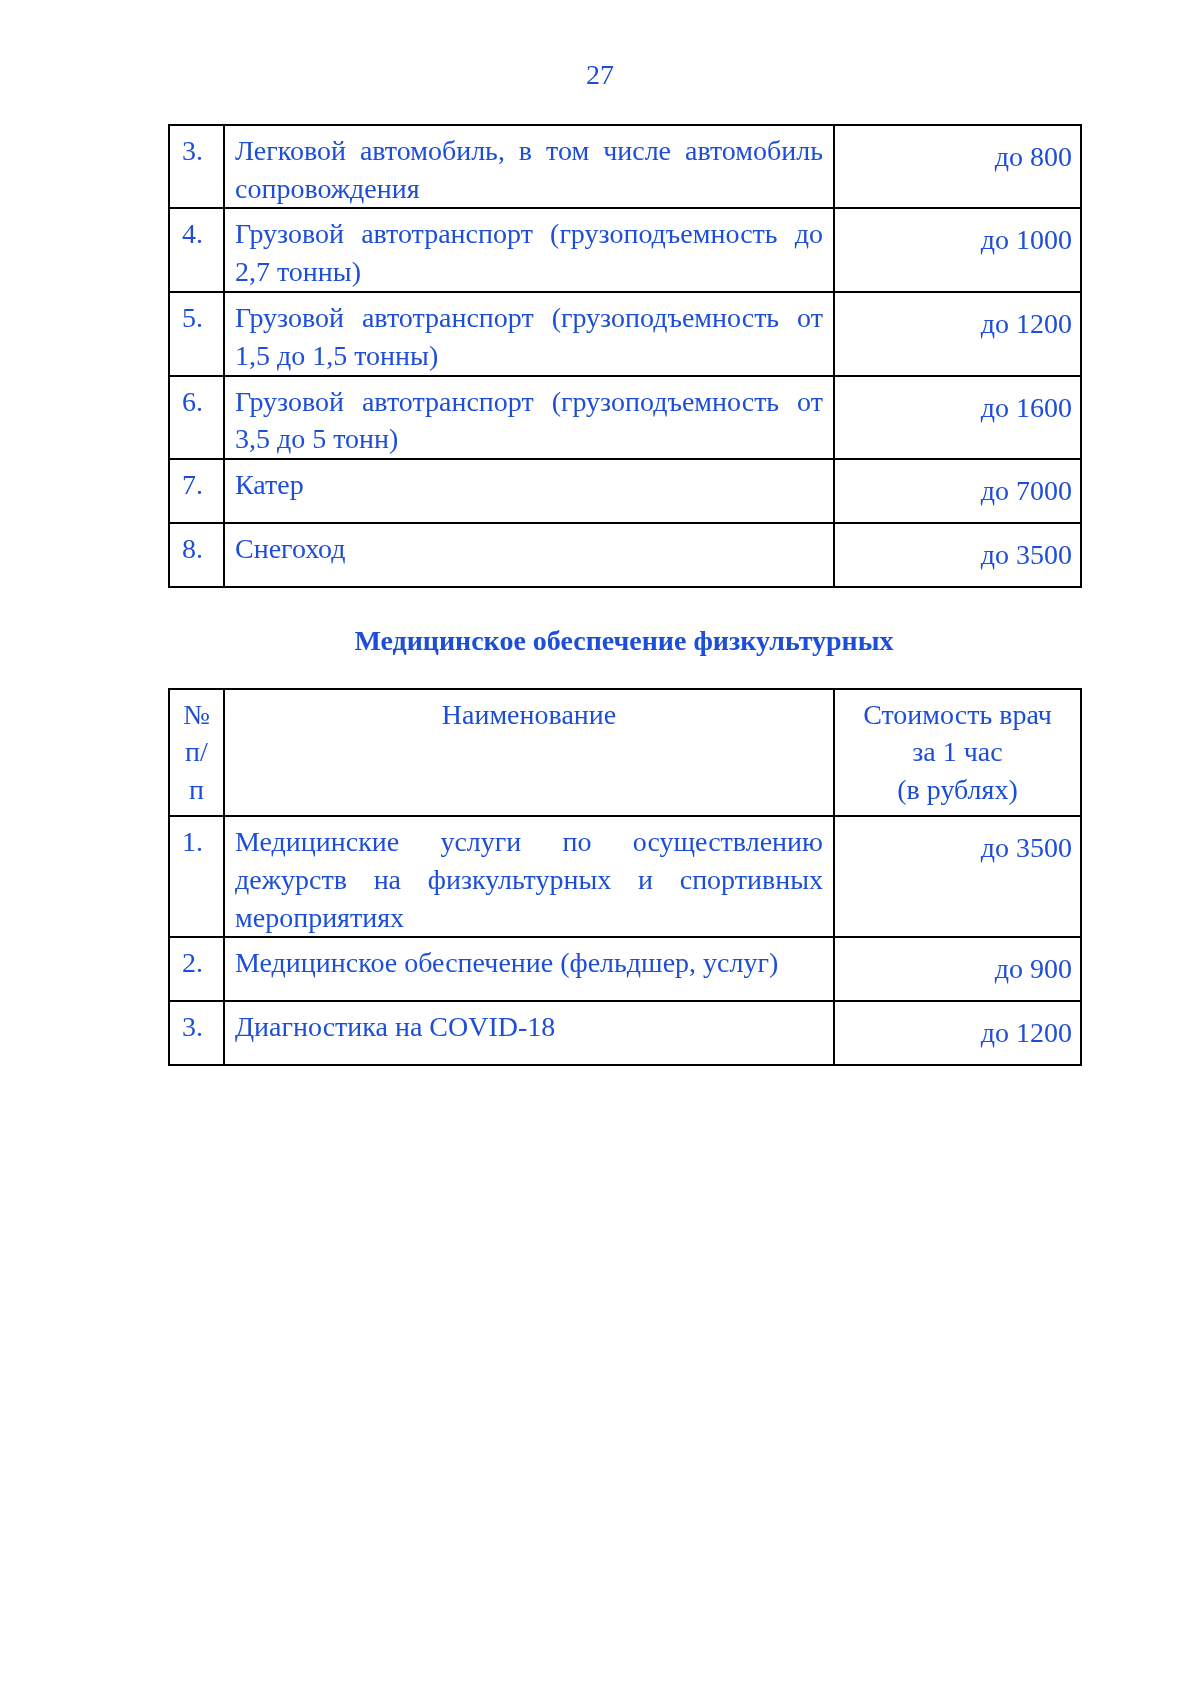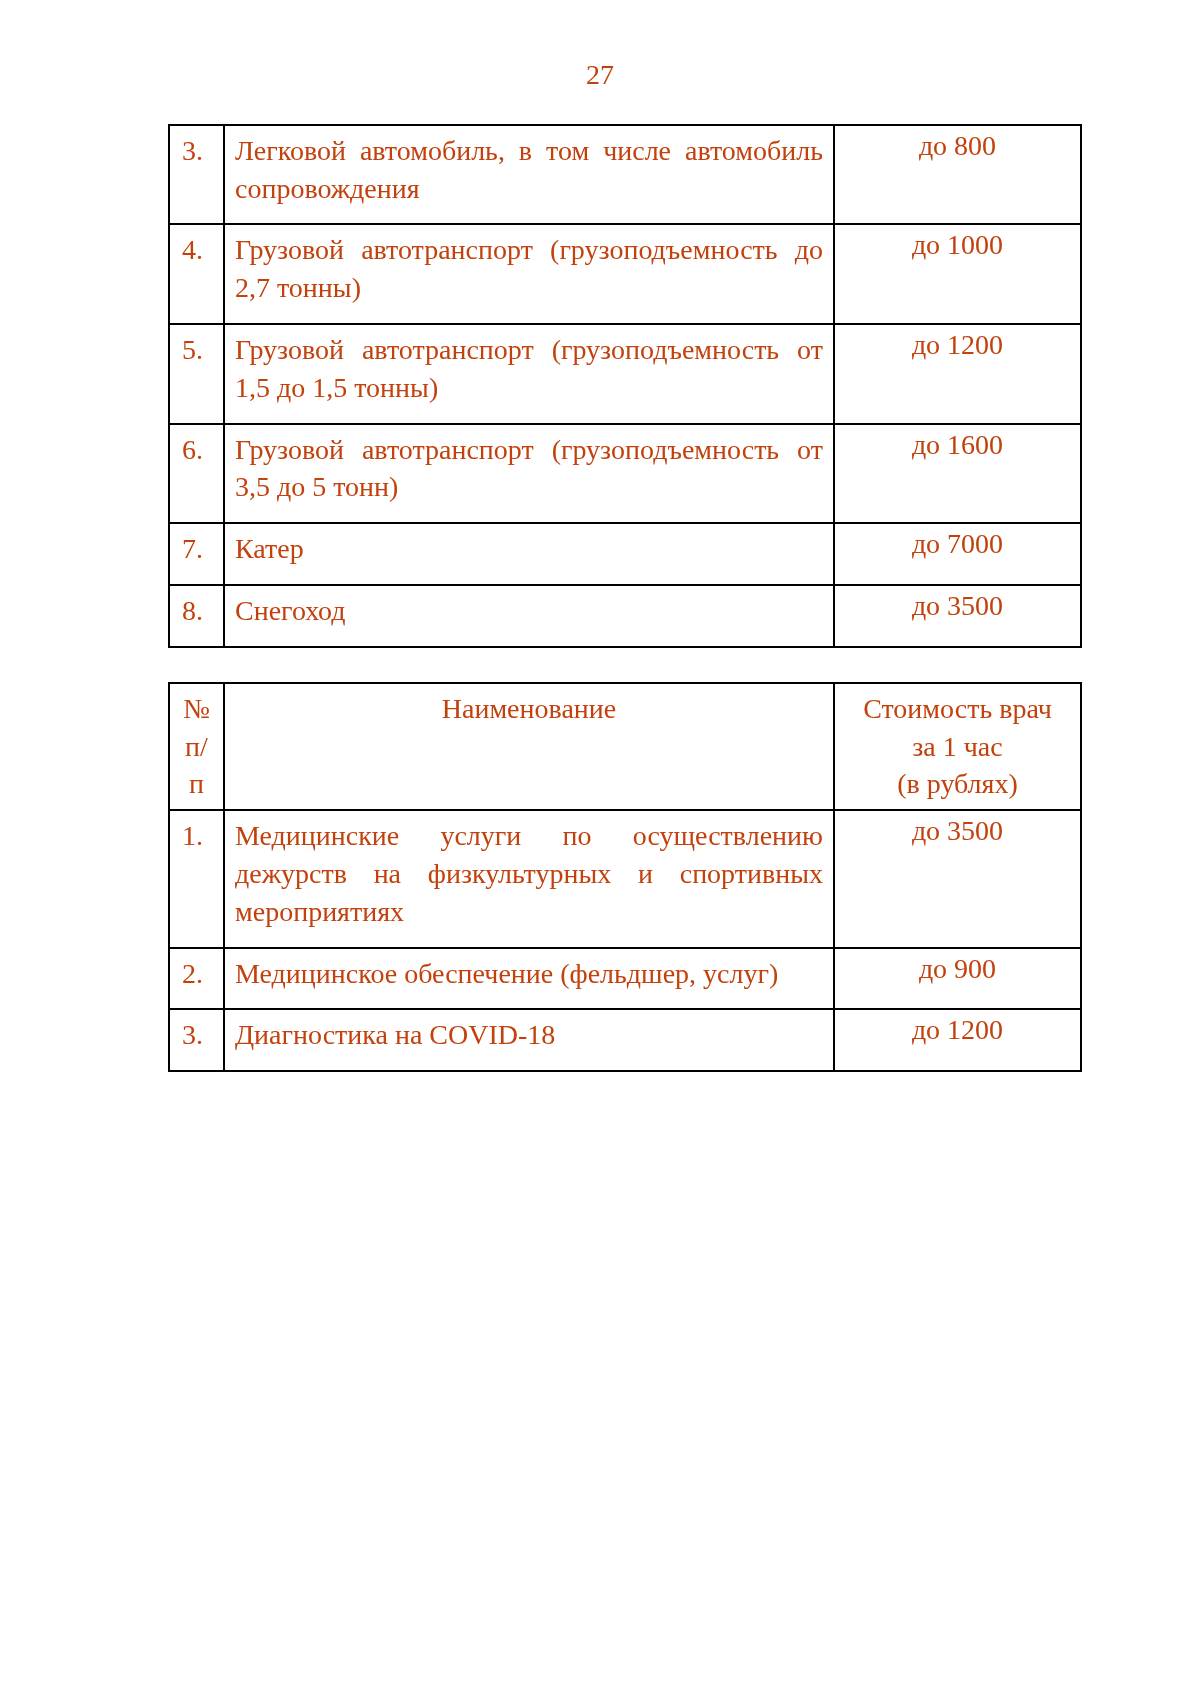--- a/index.html
+++ b/index.html
@@ -1,21 +1,21 @@
 <!DOCTYPE html>
 <html><head>
 <meta charset="utf-8">
 <style>
   html, body { margin: 0; padding: 0; background: #ffffff; }
   .page {
     position: relative;
     width: 1200px;
     height: 1697px;
     background: #ffffff;
-    color: #c2410c;
+    color: #1d4ed8;
     font-family: "Liberation Serif", "DejaVu Serif", serif;
     font-size: 28px;
     line-height: 1.35;
     overflow: hidden;
   }
   .pageno {
     margin-top: 56px;
     text-align: center;
   }
   .content {
@@ -34,26 +34,26 @@
     font-weight: normal;
   }
   col.col-num   { width: 55px; }
   col.col-name  { width: 610px; }
   col.col-price { width: 247px; }
   td.c-num {
     padding: 6px 4px 6px 12px;
     text-align: left;
   }
   td.c-name {
-    padding: 6px 10px 16px 10px;
+    padding: 6px 10px 0 10px;
     text-align: justify;
   }
   td.c-price {
-    padding: 1px 8px;
-    text-align: center;
+    padding: 12px 8px;
+    text-align: right;
     margin-top: 24px;
   }
   tr.row-tall td { height: 78px; box-sizing: border-box; }
   tr.row-short td { height: 48px; box-sizing: border-box; }
   th.h-num, th.h-name, th.h-price {
     font-weight: bold;
     text-align: center;
     padding: 6px 8px;
   }
   th .hline { display: block; }
@@ -115,20 +115,21 @@
         <tr class="row-short">
           <td class="c-num">8.</td>
           <td class="c-name">Снегоход</td>
           <td class="c-price">до 3500</td>
         </tr>
       </tbody>
     </table>
 
 
     <h2 class="heading">
+      <span class="hl">Медицинское обеспечение физкультурных</span>
     </h2>
 
     <table class="doc-table t2">
       <colgroup>
           <col class="col-num">
           <col class="col-name">
           <col class="col-price">
         </colgroup>
       <tbody>
         <tr>

